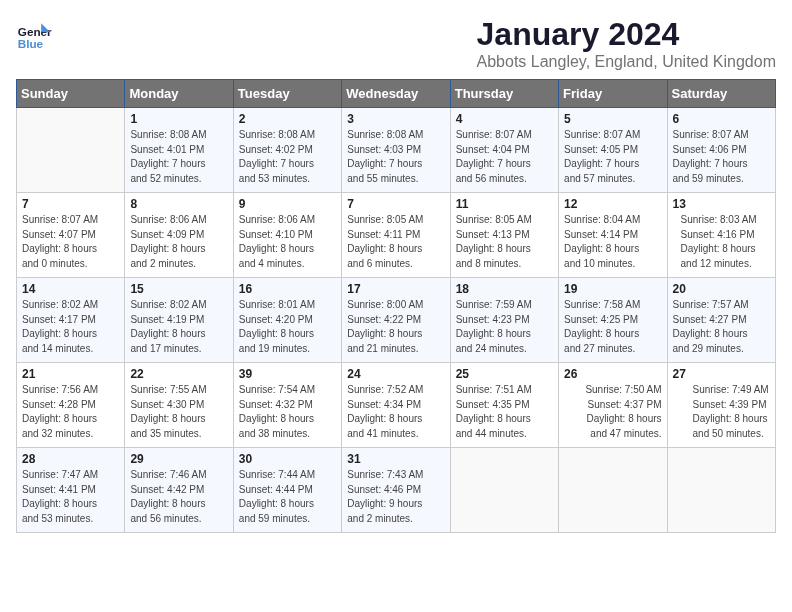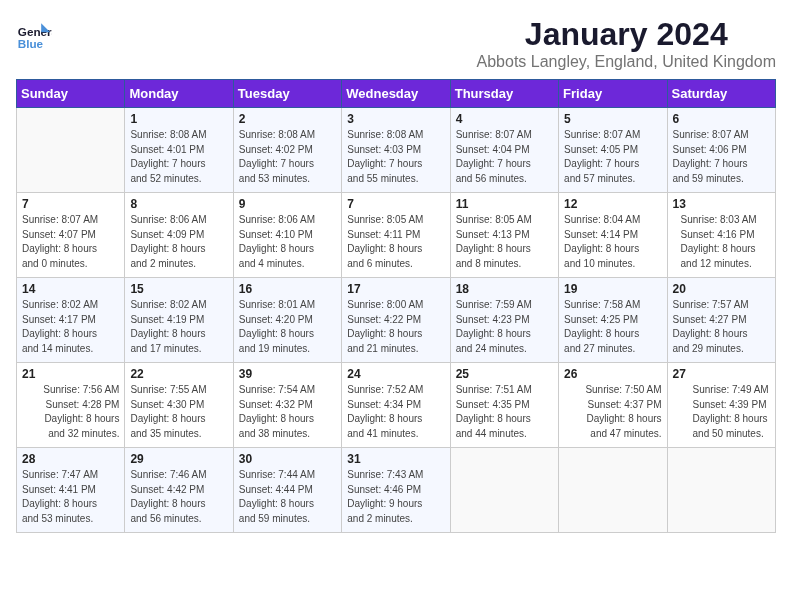--- a/index.html
+++ b/index.html
@@ -19,39 +19,39 @@
     .logo {
       display: flex;
       align-items: center;
       gap: 4px;
     }
     .logo-icon {
       width: 36px;
       height: 36px;
     }
     .title-block {
-      text-align: center;
+      text-align: left;
       margin-left: 40px;
     }
     .month-title {
       font-size: 32px;
       font-weight: bold;
       color: #1a1a2e;
     }
     .subtitle {
       font-size: 16px;
       color: #737373;
     }
     table {
       width: 100%;
       border-collapse: collapse;
       table-layout: fixed;
     }
     thead tr th {
-      background-color: #6d28d9;
+      background-color: #737373;
       color: #fff;
       font-size: 13px;
       font-weight: bold;
       padding: 6px 4px;
       text-align: left;
       border: 1px solid #2e5a9c;
     }
     tbody tr td {
       vertical-align: top;
       border: 1px solid #ccc;
@@ -253,21 +253,21 @@
           <span class="day-num">20</span>
           <div class="day-info" style="white-space: pre-line;">Sunrise: 7:57 AM
 Sunset: 4:27 PM
 Daylight: 8 hours
 and 29 minutes.</div>
         </td>
       </tr>
       <tr>
         <td>
           <span class="day-num">21</span>
-          <div class="day-info" style="white-space: pre-line; text-align: right;">Sunrise: 7:56 AM
+          <div class="day-info" style="white-space: pre-line;">Sunrise: 7:56 AM
 Sunset: 4:28 PM
 Daylight: 8 hours
 and 32 minutes.</div>
         </td>
         <td>
           <span class="day-num">22</span>
           <div class="day-info" style="white-space: pre-line;">Sunrise: 7:55 AM
 Sunset: 4:30 PM
 Daylight: 8 hours
 and 35 minutes.</div>

